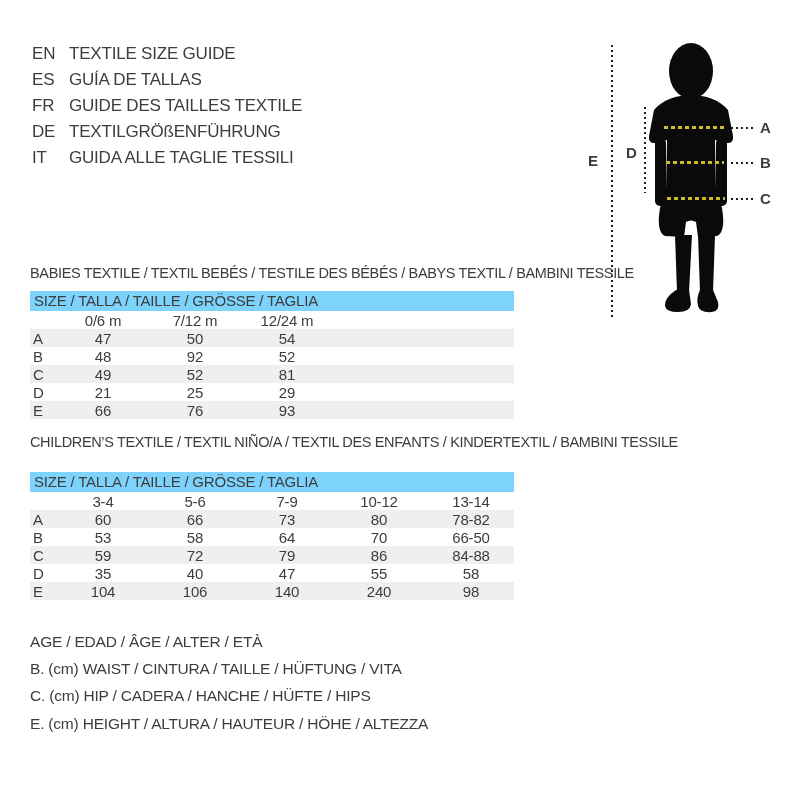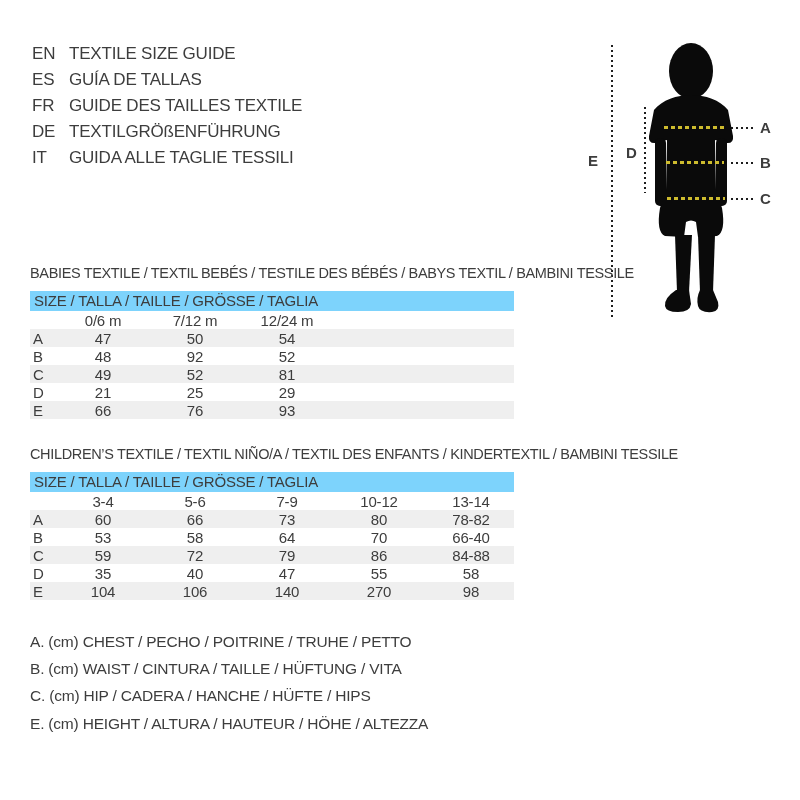--- a/index.html
+++ b/index.html
@@ -140,21 +140,21 @@
     <div class="trow stripe">
       <span class="tlabel">E</span>
       <span class="tcell">66</span>
       <span class="tcell">76</span>
       <span class="tcell">93</span>
       <span class="tcell"></span>
         <span class="tcell"></span>
     </div>
   </div>
 
-  <div class="section-title" style="top:446px;">CHILDREN’S TEXTILE / TEXTIL NIÑO/A / TEXTIL DES ENFANTS / KINDERTEXTIL / BAMBINI TESSILE</div>
+  <div class="section-title" style="top:434px;">CHILDREN’S TEXTILE / TEXTIL NIÑO/A / TEXTIL DES ENFANTS / KINDERTEXTIL / BAMBINI TESSILE</div>
   <div class="size-table" style="top:472px;">
     <div class="size-bar">SIZE / TALLA / TAILLE / GRÖSSE / TAGLIA</div>
     <div class="trow">
       <span class="tlabel"></span>
       <span class="tcell">3-4</span>
       <span class="tcell">5-6</span>
       <span class="tcell">7-9</span>
       <span class="tcell">10-12</span>
       <span class="tcell">13-14</span>
     </div>
@@ -165,21 +165,21 @@
       <span class="tcell">73</span>
       <span class="tcell">80</span>
       <span class="tcell">78-82</span>
     </div>
     <div class="trow">
       <span class="tlabel">B</span>
       <span class="tcell">53</span>
       <span class="tcell">58</span>
       <span class="tcell">64</span>
       <span class="tcell">70</span>
-      <span class="tcell">66-40</span>
+      <span class="tcell">66-50</span>
     </div>
     <div class="trow stripe">
       <span class="tlabel">C</span>
       <span class="tcell">59</span>
       <span class="tcell">72</span>
       <span class="tcell">79</span>
       <span class="tcell">86</span>
       <span class="tcell">84-88</span>
     </div>
     <div class="trow">
@@ -188,25 +188,25 @@
       <span class="tcell">40</span>
       <span class="tcell">47</span>
       <span class="tcell">55</span>
       <span class="tcell">58</span>
     </div>
     <div class="trow stripe">
       <span class="tlabel">E</span>
       <span class="tcell">104</span>
       <span class="tcell">106</span>
       <span class="tcell">140</span>
-      <span class="tcell">270</span>
+      <span class="tcell">240</span>
       <span class="tcell">98</span>
     </div>
   </div>
 
   <div class="legend">
-    <div class="legend-line">A. (cm) CHEST / PECHO / POITRINE / TRUHE / PETTO</div>
+    <div class="legend-line">AGE / EDAD / ÂGE / ALTER / ETÀ</div>
     <div class="legend-line">B. (cm) WAIST / CINTURA / TAILLE / HÜFTUNG / VITA</div>
     <div class="legend-line">C. (cm) HIP / CADERA / HANCHE / HÜFTE / HIPS</div>
     <div class="legend-line">E. (cm) HEIGHT / ALTURA / HAUTEUR / HÖHE / ALTEZZA</div>
   </div>
 
 </div>
 
 </body></html>

